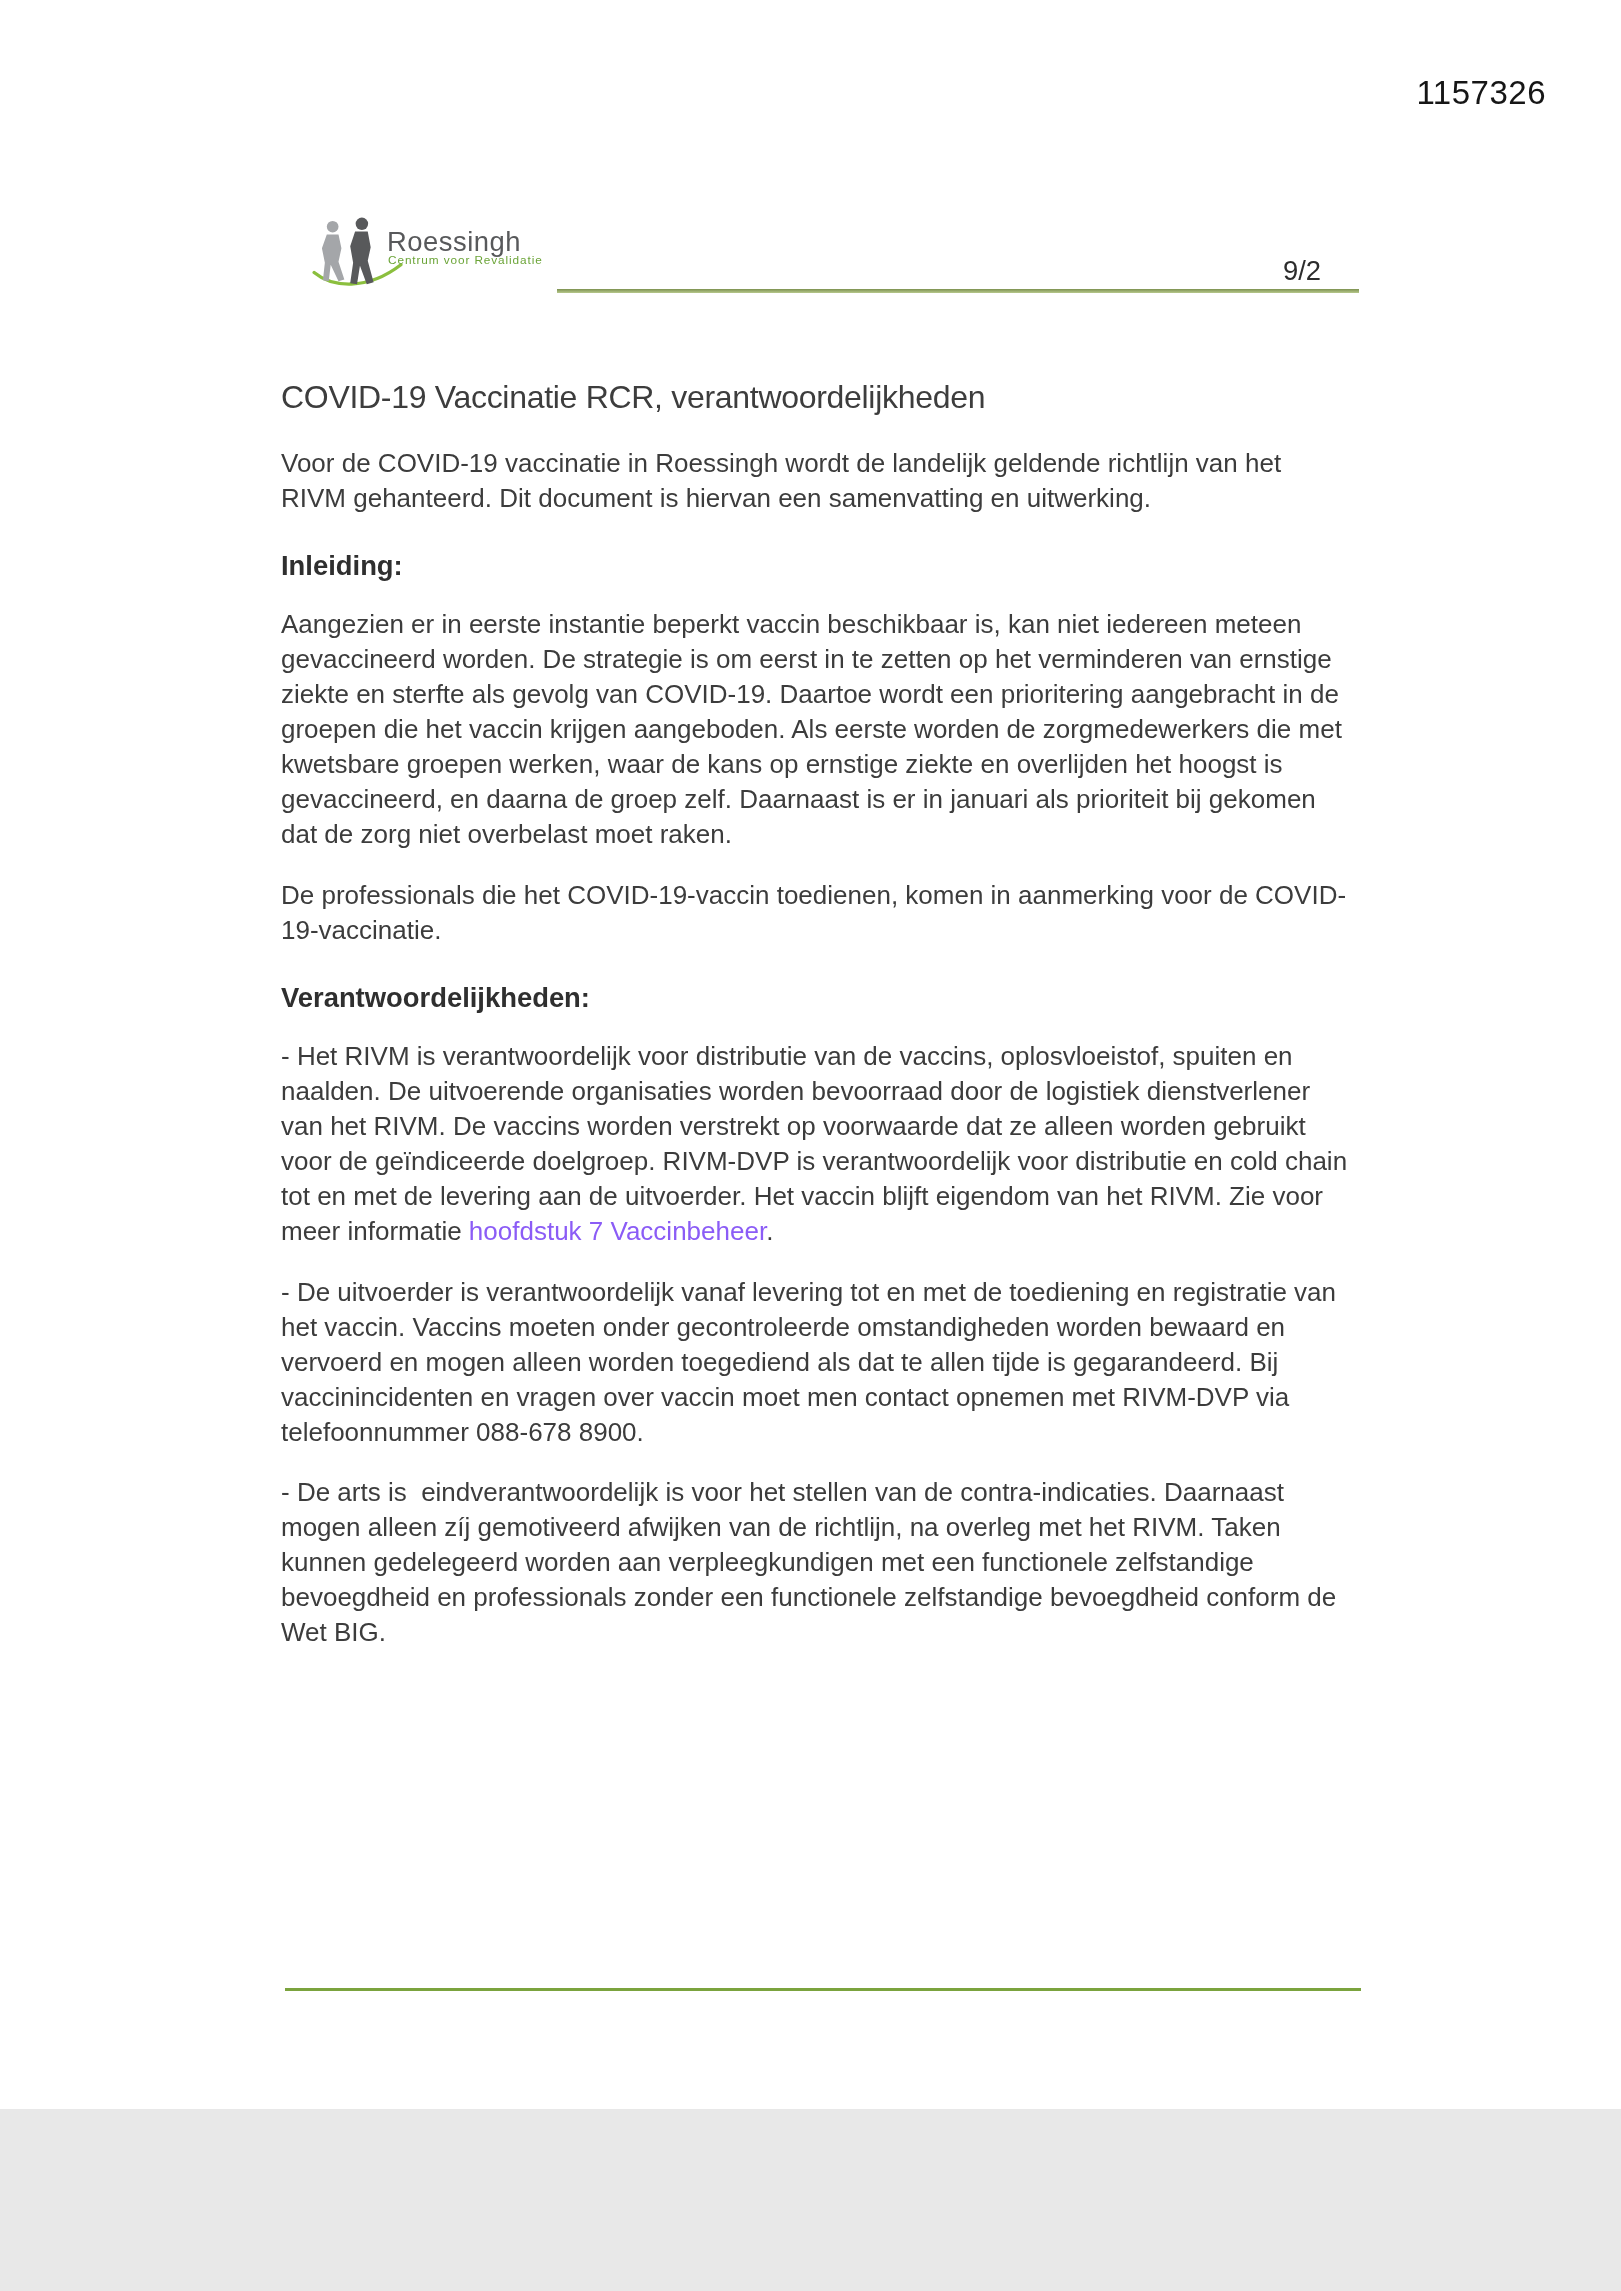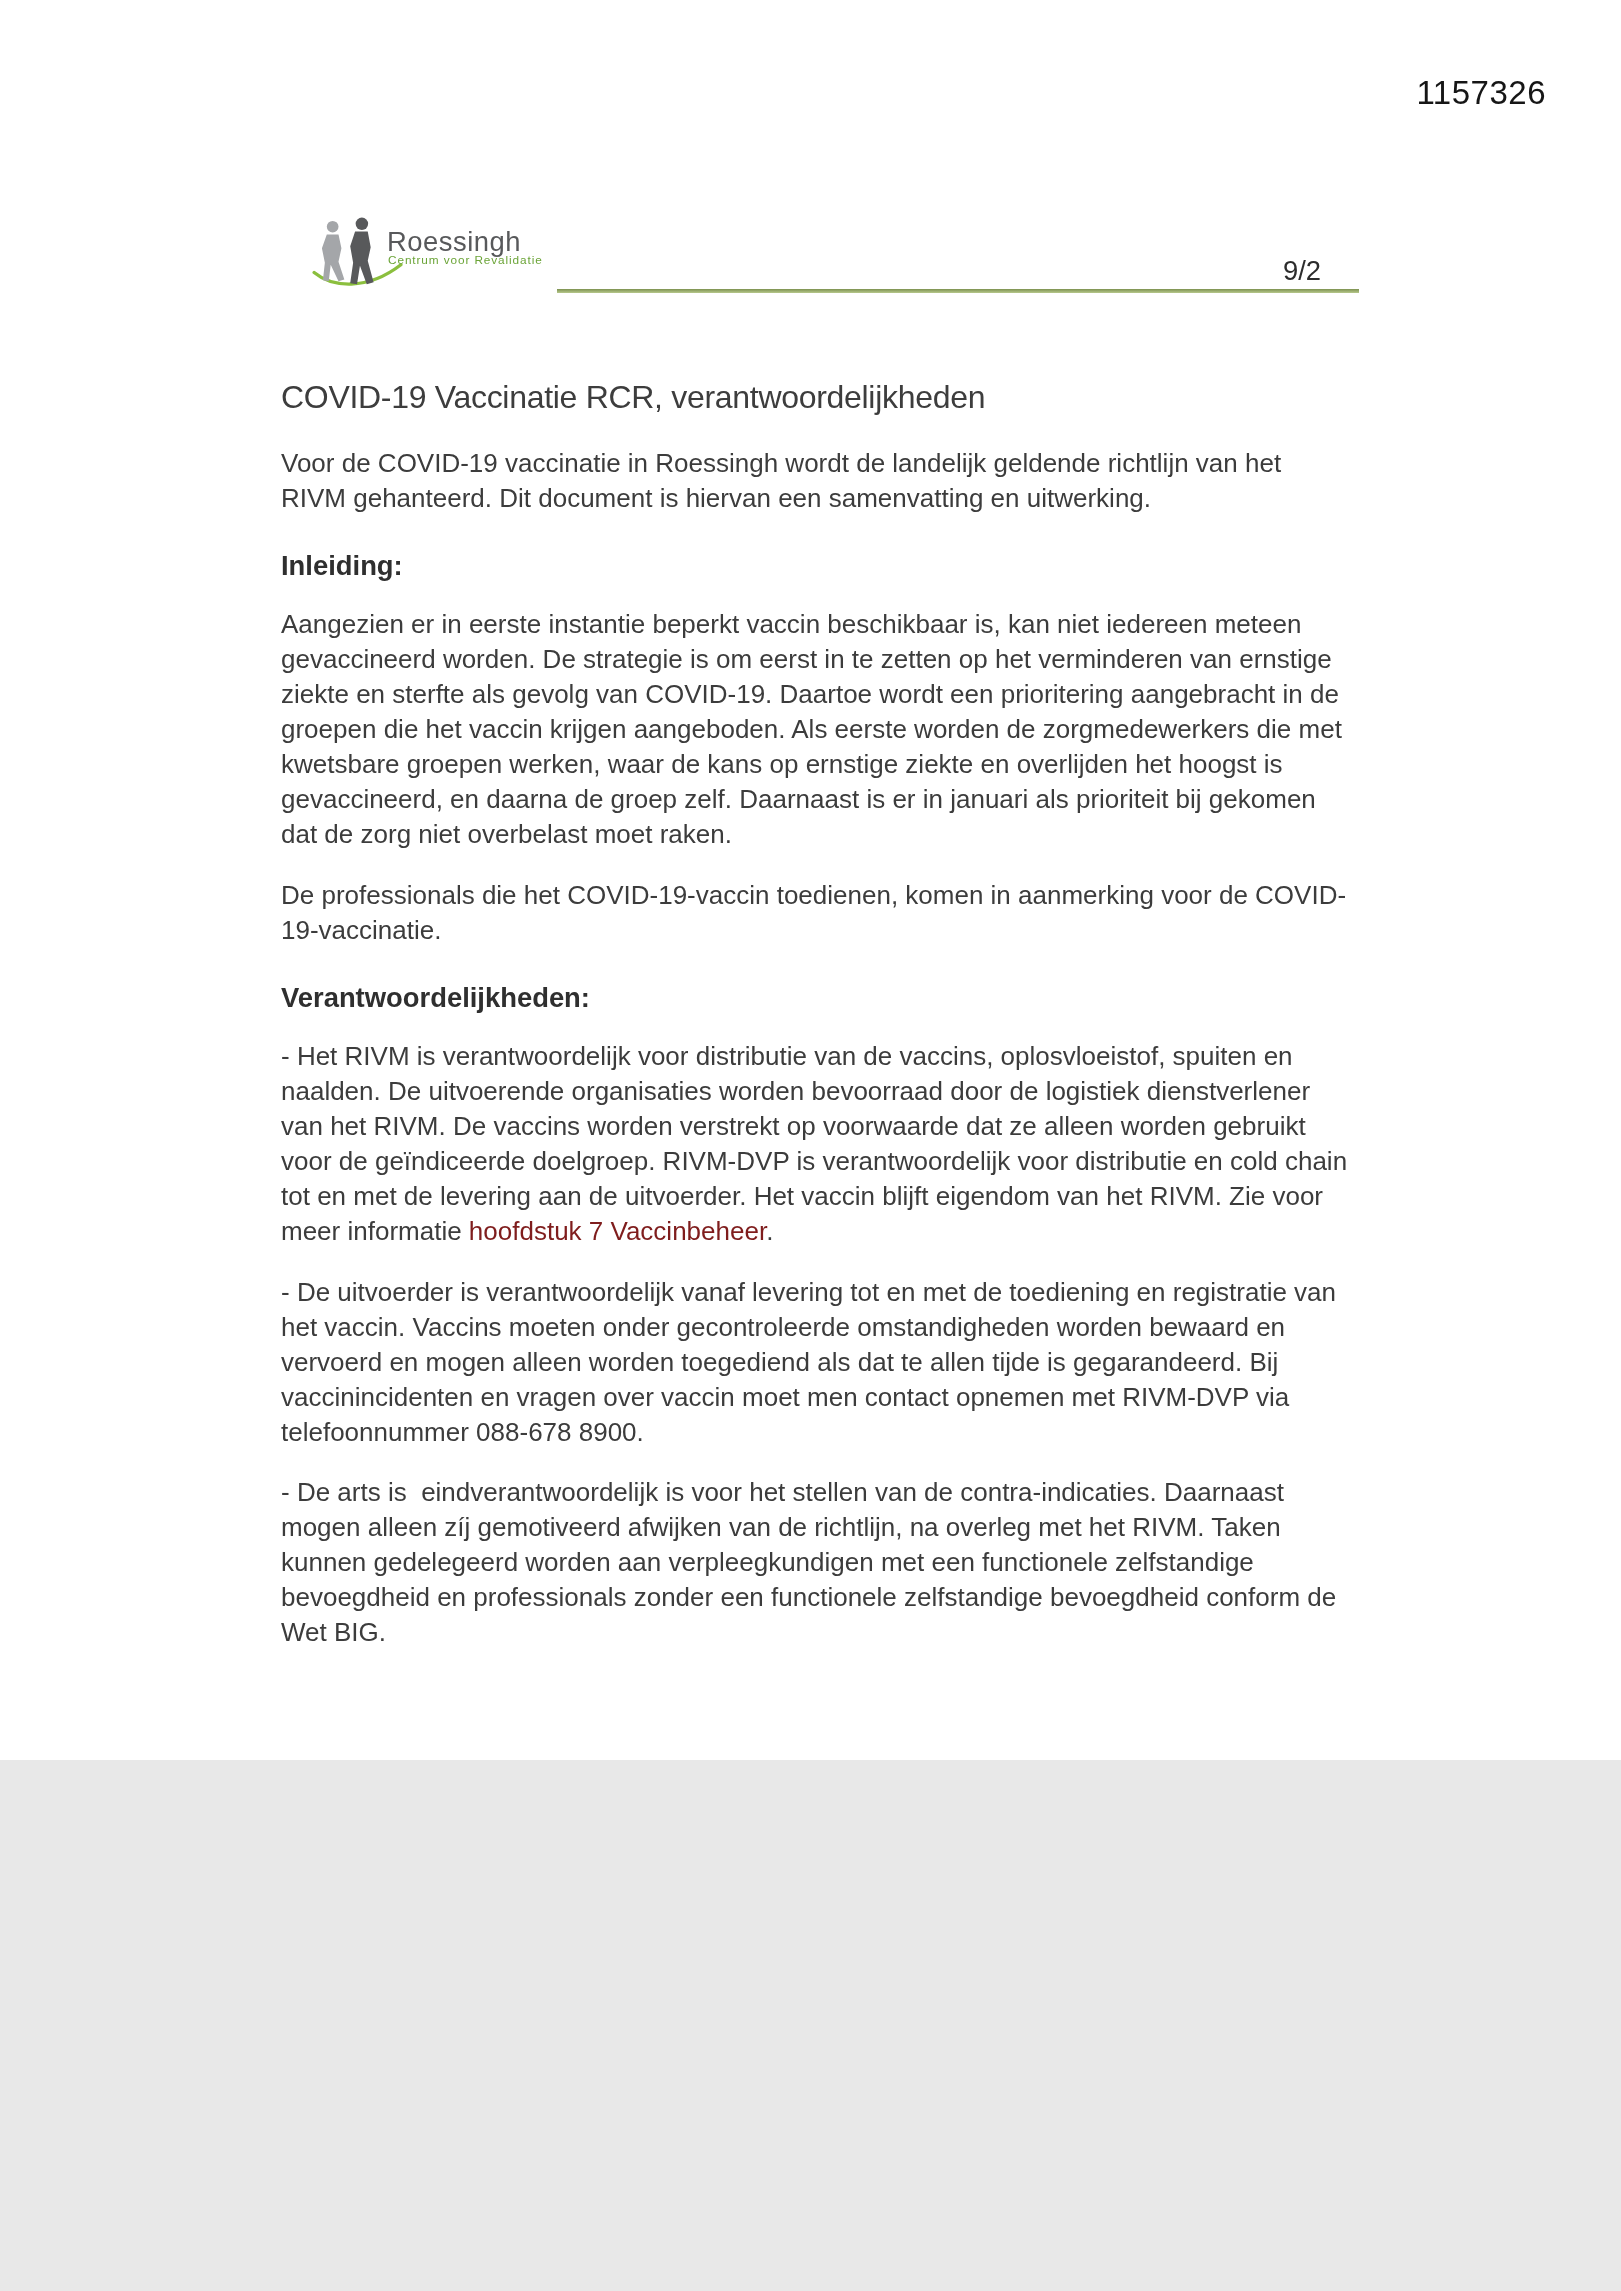--- a/index.html
+++ b/index.html
@@ -1,19 +1,19 @@
 <!DOCTYPE html>
 <html><head>
 <meta charset="utf-8">
 <style>
   html, body { margin: 0; padding: 0; background: #e8e8e8; }
   .page {
     position: relative;
     width: 1621px;
-    height: 1760px;
+    height: 2109px;
     background: #ffffff;
     font-family: "Liberation Sans", sans-serif;
     color: #3a3a3a;
     overflow: hidden;
   }
   .doc-number {
     position: absolute;
     top: 74px;
     right: 75px;
     font-size: 33px;
@@ -58,21 +58,21 @@
     margin: 33px 0 0 0;
     font-size: 27.4px; font-weight: 700; line-height: 33px;
     color: #2f2f2f;
   }
   .content p {
     margin: 25.5px 0 0 0;
     font-size: 26px; line-height: 35px;
     color: #3c3c3c;
     white-space: pre-wrap;
   }
-  .doclink { color: #7f1d1d; text-decoration: none; cursor: pointer; }
+  .doclink { color: #8b5cf6; text-decoration: none; cursor: pointer; }
 </style>
 </head>
 <body>
 
 <div class="page">
 
   <div class="doc-number">1157326</div>
 
   <div class="logo">
     <svg class="logo-figures" width="92" height="78" viewBox="0 0 94 80" aria-hidden="true">

